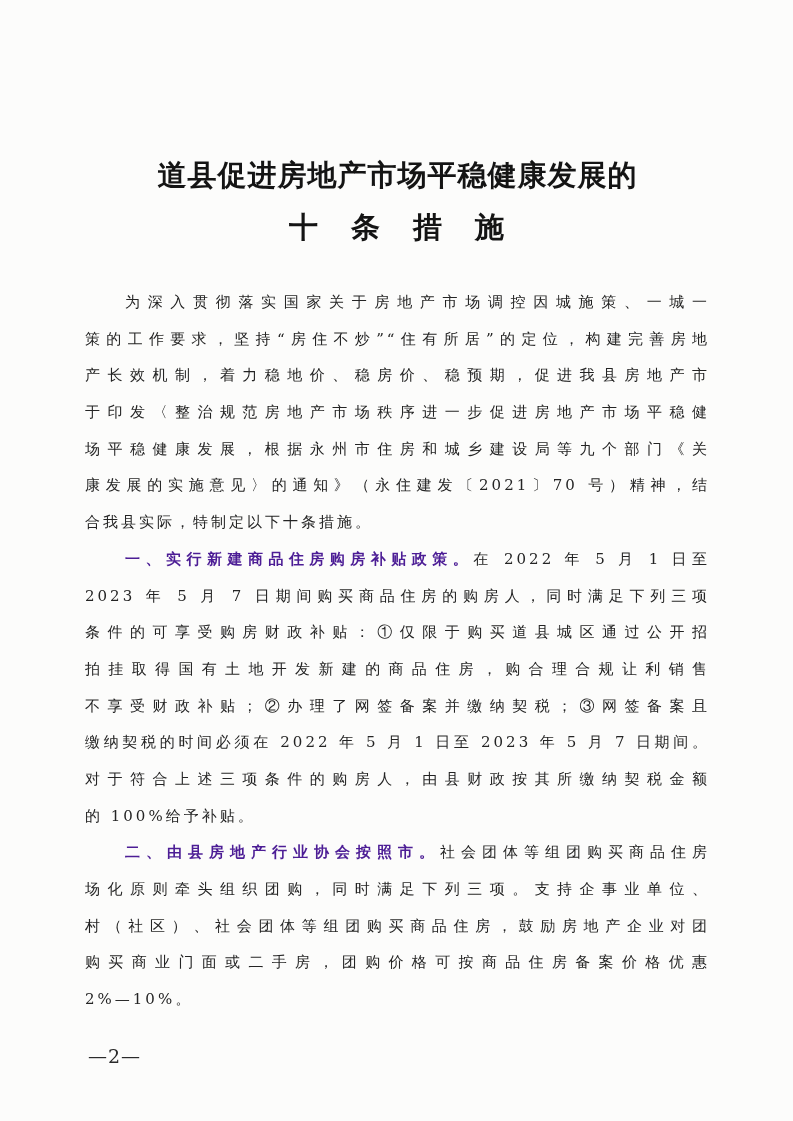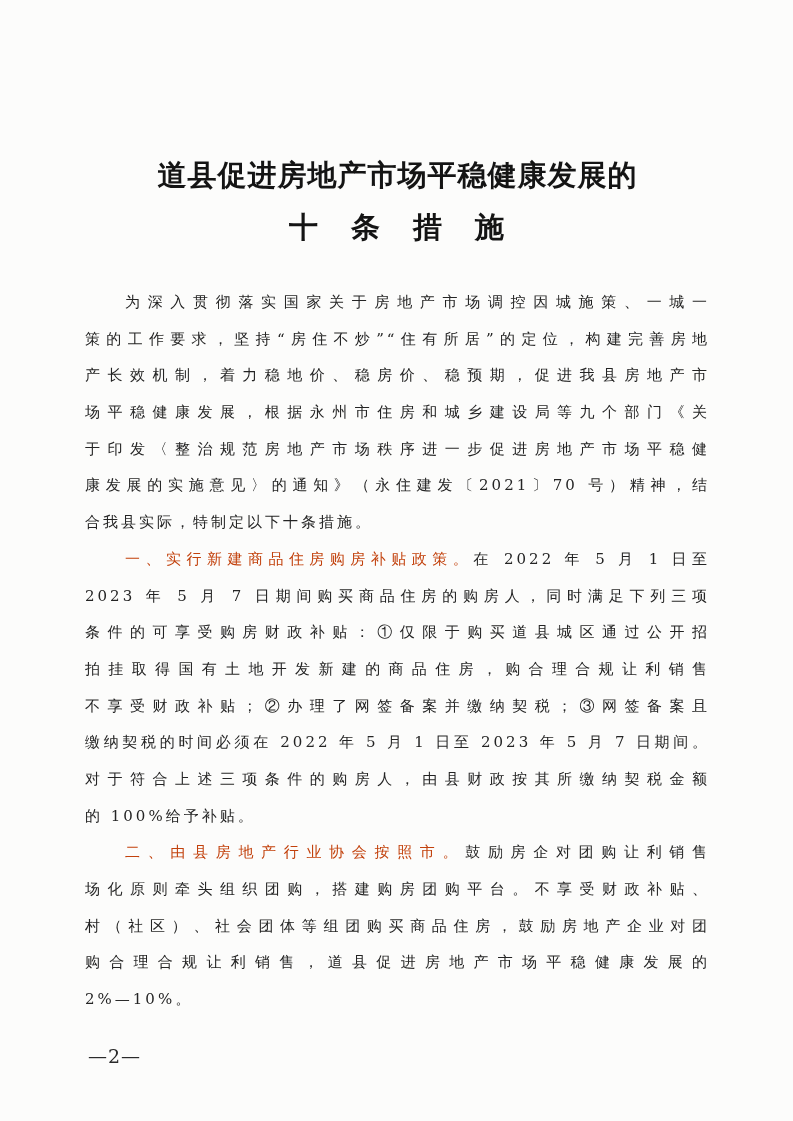--- a/index.html
+++ b/index.html
@@ -47,22 +47,22 @@
     overflow: visible;
   }
   .line.para-end {
     text-align-last: left;
   }
   .line.indent {
     text-indent: 40px;
   }
   .lead {
     font-family: "DejaVu Sans", "Liberation Sans", sans-serif;
-    font-weight: 400;
-    color: #c2410c;
+    font-weight: 700;
+    color: #4c1d95;
   }
   .page-footer {
     margin-top: 27px;
     margin-left: 3px;
     font-size: 19px;
     letter-spacing: 1px;
     color: #2a2a2a;
     text-align: left;
   }
 </style>
@@ -71,36 +71,36 @@
 
 <div class="page">
 
   <h1 class="title-line">道县促进房地产市场平稳健康发展的</h1>
   <h1 class="title-line second">十　条　措　施</h1>
 
   <div class="doc-body">
     <div class="line indent">为深入贯彻落实国家关于房地产市场调控因城施策、一城一</div>
     <div class="line">策的工作要求，坚持“房住不炒”“住有所居”的定位，构建完善房地</div>
     <div class="line">产长效机制，着力稳地价、稳房价、稳预期，促进我县房地产市</div>
+    <div class="line">于印发〈整治规范房地产市场秩序进一步促进房地产市场平稳健</div>
     <div class="line">场平稳健康发展，根据永州市住房和城乡建设局等九个部门《关</div>
-    <div class="line">于印发〈整治规范房地产市场秩序进一步促进房地产市场平稳健</div>
     <div class="line">康发展的实施意见〉的通知》（永住建发〔2021〕70 号）精神，结</div>
     <div class="line para-end">合我县实际，特制定以下十条措施。</div>
 
     <div class="line indent"><span class="lead">一、实行新建商品住房购房补贴政策。</span><span>在 2022 年 5 月 1 日至</span></div>
     <div class="line">2023 年 5 月 7 日期间购买商品住房的购房人，同时满足下列三项</div>
     <div class="line">条件的可享受购房财政补贴：①仅限于购买道县城区通过公开招</div>
     <div class="line">拍挂取得国有土地开发新建的商品住房，购合理合规让利销售</div>
     <div class="line">不享受财政补贴；②办理了网签备案并缴纳契税；③网签备案且</div>
     <div class="line">缴纳契税的时间必须在 2022 年 5 月 1 日至 2023 年 5 月 7 日期间。</div>
     <div class="line">对于符合上述三项条件的购房人，由县财政按其所缴纳契税金额</div>
     <div class="line para-end">的 100%给予补贴。</div>
 
-    <div class="line indent"><span class="lead">二、由县房地产行业协会按照市。</span><span>鼓励房企对团购让利销售</span></div>
-    <div class="line">场化原则牵头组织团购，搭建购房团购平台。不享受财政补贴、</div>
+    <div class="line indent"><span class="lead">二、由县房地产行业协会按照市。</span><span>社会团体等组团购买商品住房</span></div>
+    <div class="line">场化原则牵头组织团购，同时满足下列三项。支持企事业单位、</div>
     <div class="line">村（社区）、社会团体等组团购买商品住房，鼓励房地产企业对团</div>
-    <div class="line">购合理合规让利销售，道县促进房地产市场平稳健康发展的</div>
+    <div class="line">购买商业门面或二手房，团购价格可按商品住房备案价格优惠</div>
     <div class="line para-end">2%—10%。</div>
   </div>
 
   <div class="page-footer">—2—</div>
 
 </div>
 
 </body></html>

